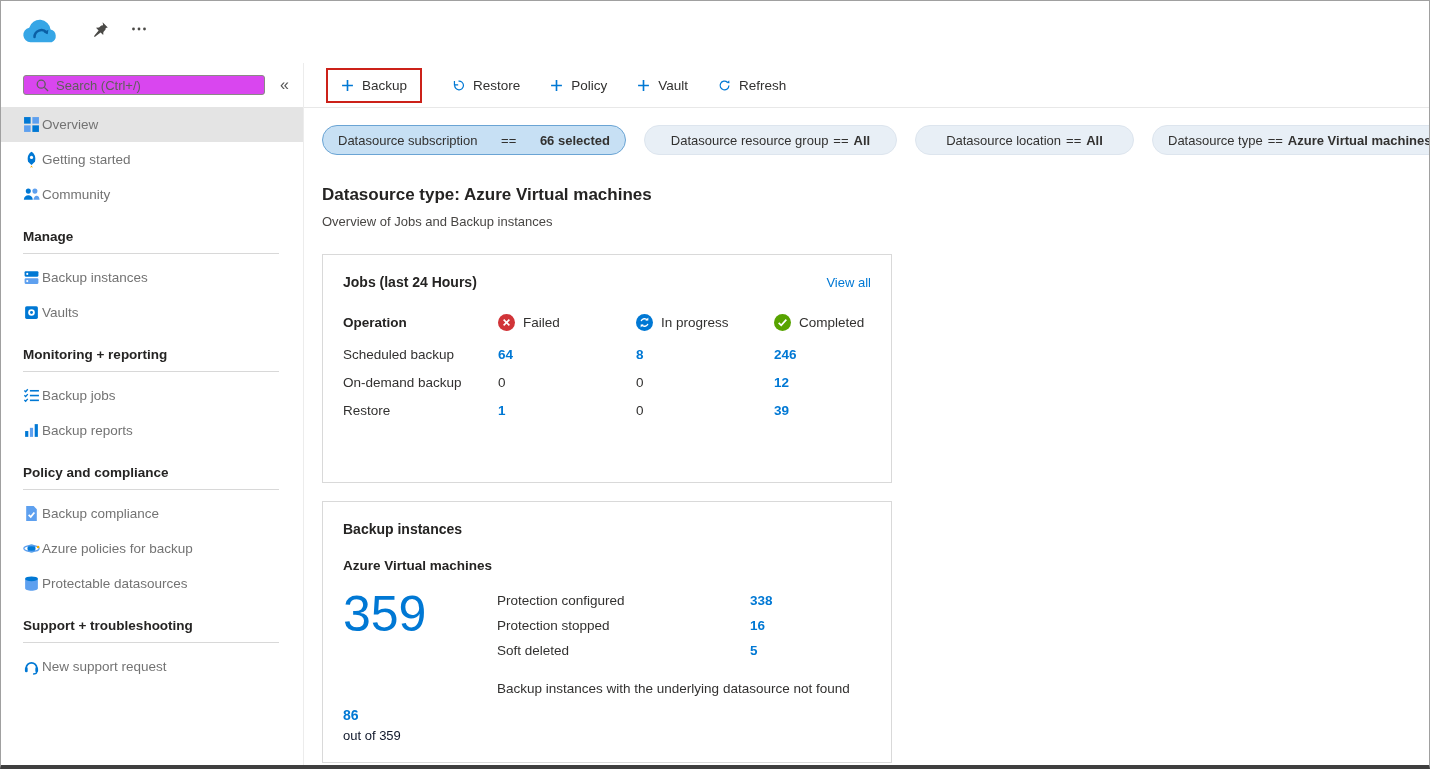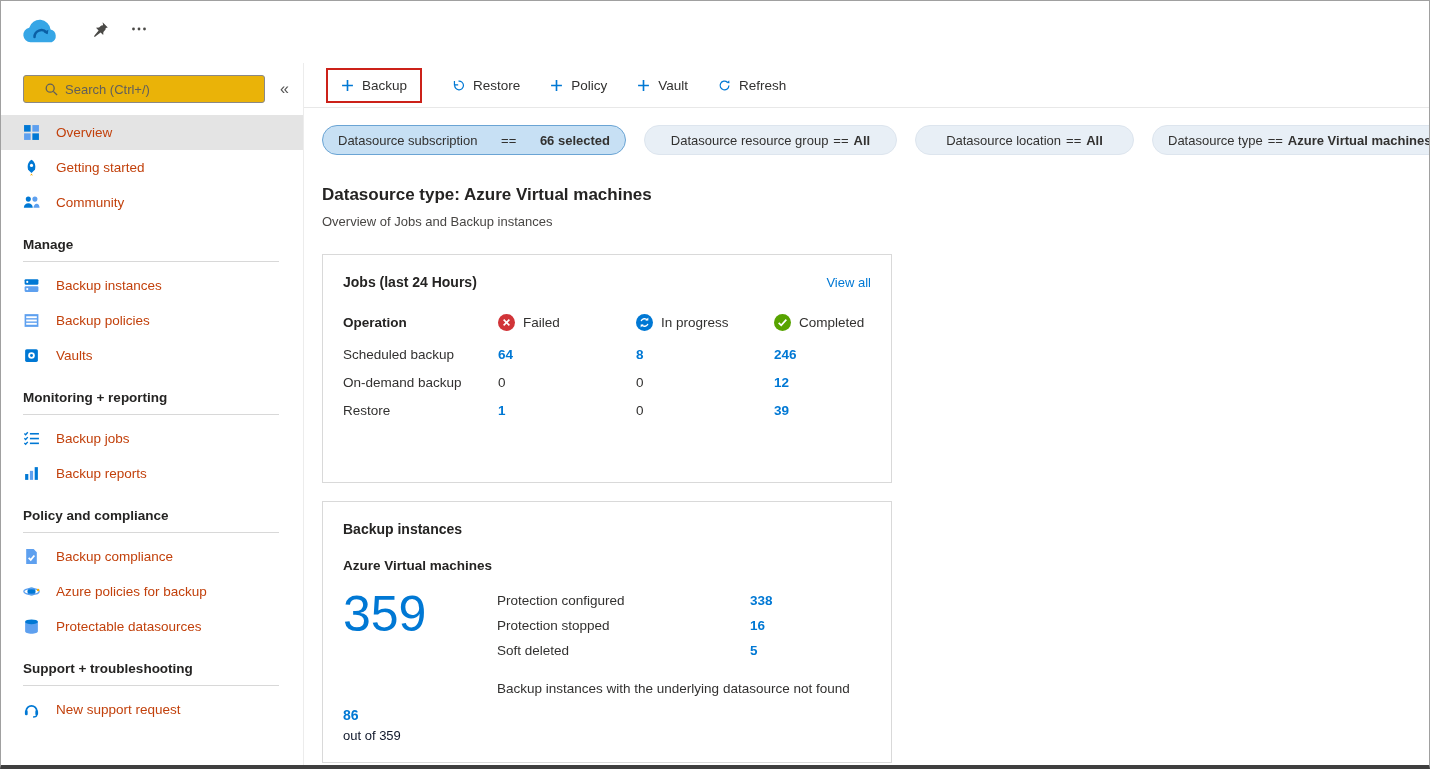--- a/index.html
+++ b/index.html
@@ -23,27 +23,27 @@
   .app-publisher { font-size:12px; color:#605e5c; margin-top:3px; margin-left:2px; }
   .header-actions { display:flex; align-items:center; gap:22px; margin-left:34px; padding-top:12px; }
   .icon-btn { cursor:pointer; display:inline-flex; }
   .icon-btn svg { width:16px; height:16px; }
 
   .body-row { display:flex; flex:1; min-height:0; }
 
   
   .sidebar { width:303px; flex:0 0 303px; border-right:1px solid #ececec; padding-top:12px; overflow:hidden; }
   .search-row { display:flex; align-items:center; margin:0 8px 12px 22px; gap:9px; }
-  .search-box { flex:1; display:flex; align-items:center; gap:7px; border:1px solid #8a8886; border-radius:3px; height:28px; padding:0 21px; background:#eab308; }
+  .search-box { flex:1; display:flex; align-items:center; gap:7px; border:1px solid #8a8886; border-radius:3px; height:20px; padding:0 12px; background:#d946ef; }
   .search-box svg { width:13px; height:13px; flex:0 0 13px; }
   .search-box input { border:none; outline:none; flex:1; font-size:13px; color:#323130; font-family:inherit; background:transparent; }
   .search-box input::placeholder { color:#605e5c; }
   .collapse-btn { font-size:16px; color:#555; cursor:pointer; padding:0 6px; user-select:none; }
 
-  .nav-item { display:flex; align-items:center; gap:16px; height:35px; padding-left:22px; font-size:13.5px; color:#c2410c; cursor:pointer; }
+  .nav-item { display:flex; align-items:center; gap:2px; height:35px; padding-left:22px; font-size:13.5px; color:#737373; cursor:pointer; }
   .nav-item.selected { background:#e4e4e4; }
   .nav-icon { width:17px; height:17px; flex:0 0 17px; display:inline-flex; }
   .nav-icon svg { width:17px; height:17px; }
   .section-title { font-size:13.5px; font-weight:700; color:#252423; margin:17px 24px 6px 22px; padding-bottom:9px; border-bottom:1px solid #d8d8d8; }
 
   
   .main { flex:1; min-width:0; display:flex; flex-direction:column; overflow:hidden; }
 
   .toolbar { display:flex; align-items:center; gap:30px; padding-left:22px; height:45px; flex:0 0 45px; border-bottom:1px solid #e8e8e8; }
   .tb-btn { display:inline-flex; align-items:center; gap:8px; font-size:13.5px; color:#323130; cursor:pointer; white-space:nowrap;text-align:center; }
@@ -174,31 +174,20 @@
       <div class="nav-item">
         <span class="nav-icon">
           <svg viewBox="0 0 16 16">
               <rect x="1.5" y="2" width="13" height="5.2" rx="1" fill="#0078d4"></rect>
               <rect x="1.5" y="8.8" width="13" height="5.2" rx="1" fill="#5ea0ef"></rect>
               <circle cx="4" cy="4.6" r="1" fill="#fff"></circle>
               <circle cx="4" cy="11.4" r="1" fill="#fff"></circle>
             </svg>
         </span>
         <span>Backup instances</span>
-      </div>
-      <div class="nav-item">
-        <span class="nav-icon">
-          <svg viewBox="0 0 16 16">
-              <rect x="1.5" y="2" width="13" height="12" fill="#5ea0ef"></rect>
-              <rect x="3" y="4" width="10" height="1.8" fill="#fff"></rect>
-              <rect x="3" y="7.1" width="10" height="1.8" fill="#fff"></rect>
-              <rect x="3" y="10.2" width="10" height="1.8" fill="#fff"></rect>
-            </svg>
-        </span>
-        <span>Backup policies</span>
       </div>
       <div class="nav-item">
         <span class="nav-icon">
           <svg viewBox="0 0 16 16">
               <rect x="2" y="2" width="12" height="12" rx="1.5" fill="#0078d4"></rect>
               <circle cx="8" cy="8" r="3.1" fill="#fff"></circle>
               <circle cx="8" cy="8" r="1.4" fill="#0078d4"></circle>
             </svg>
         </span>
         <span>Vaults</span>

